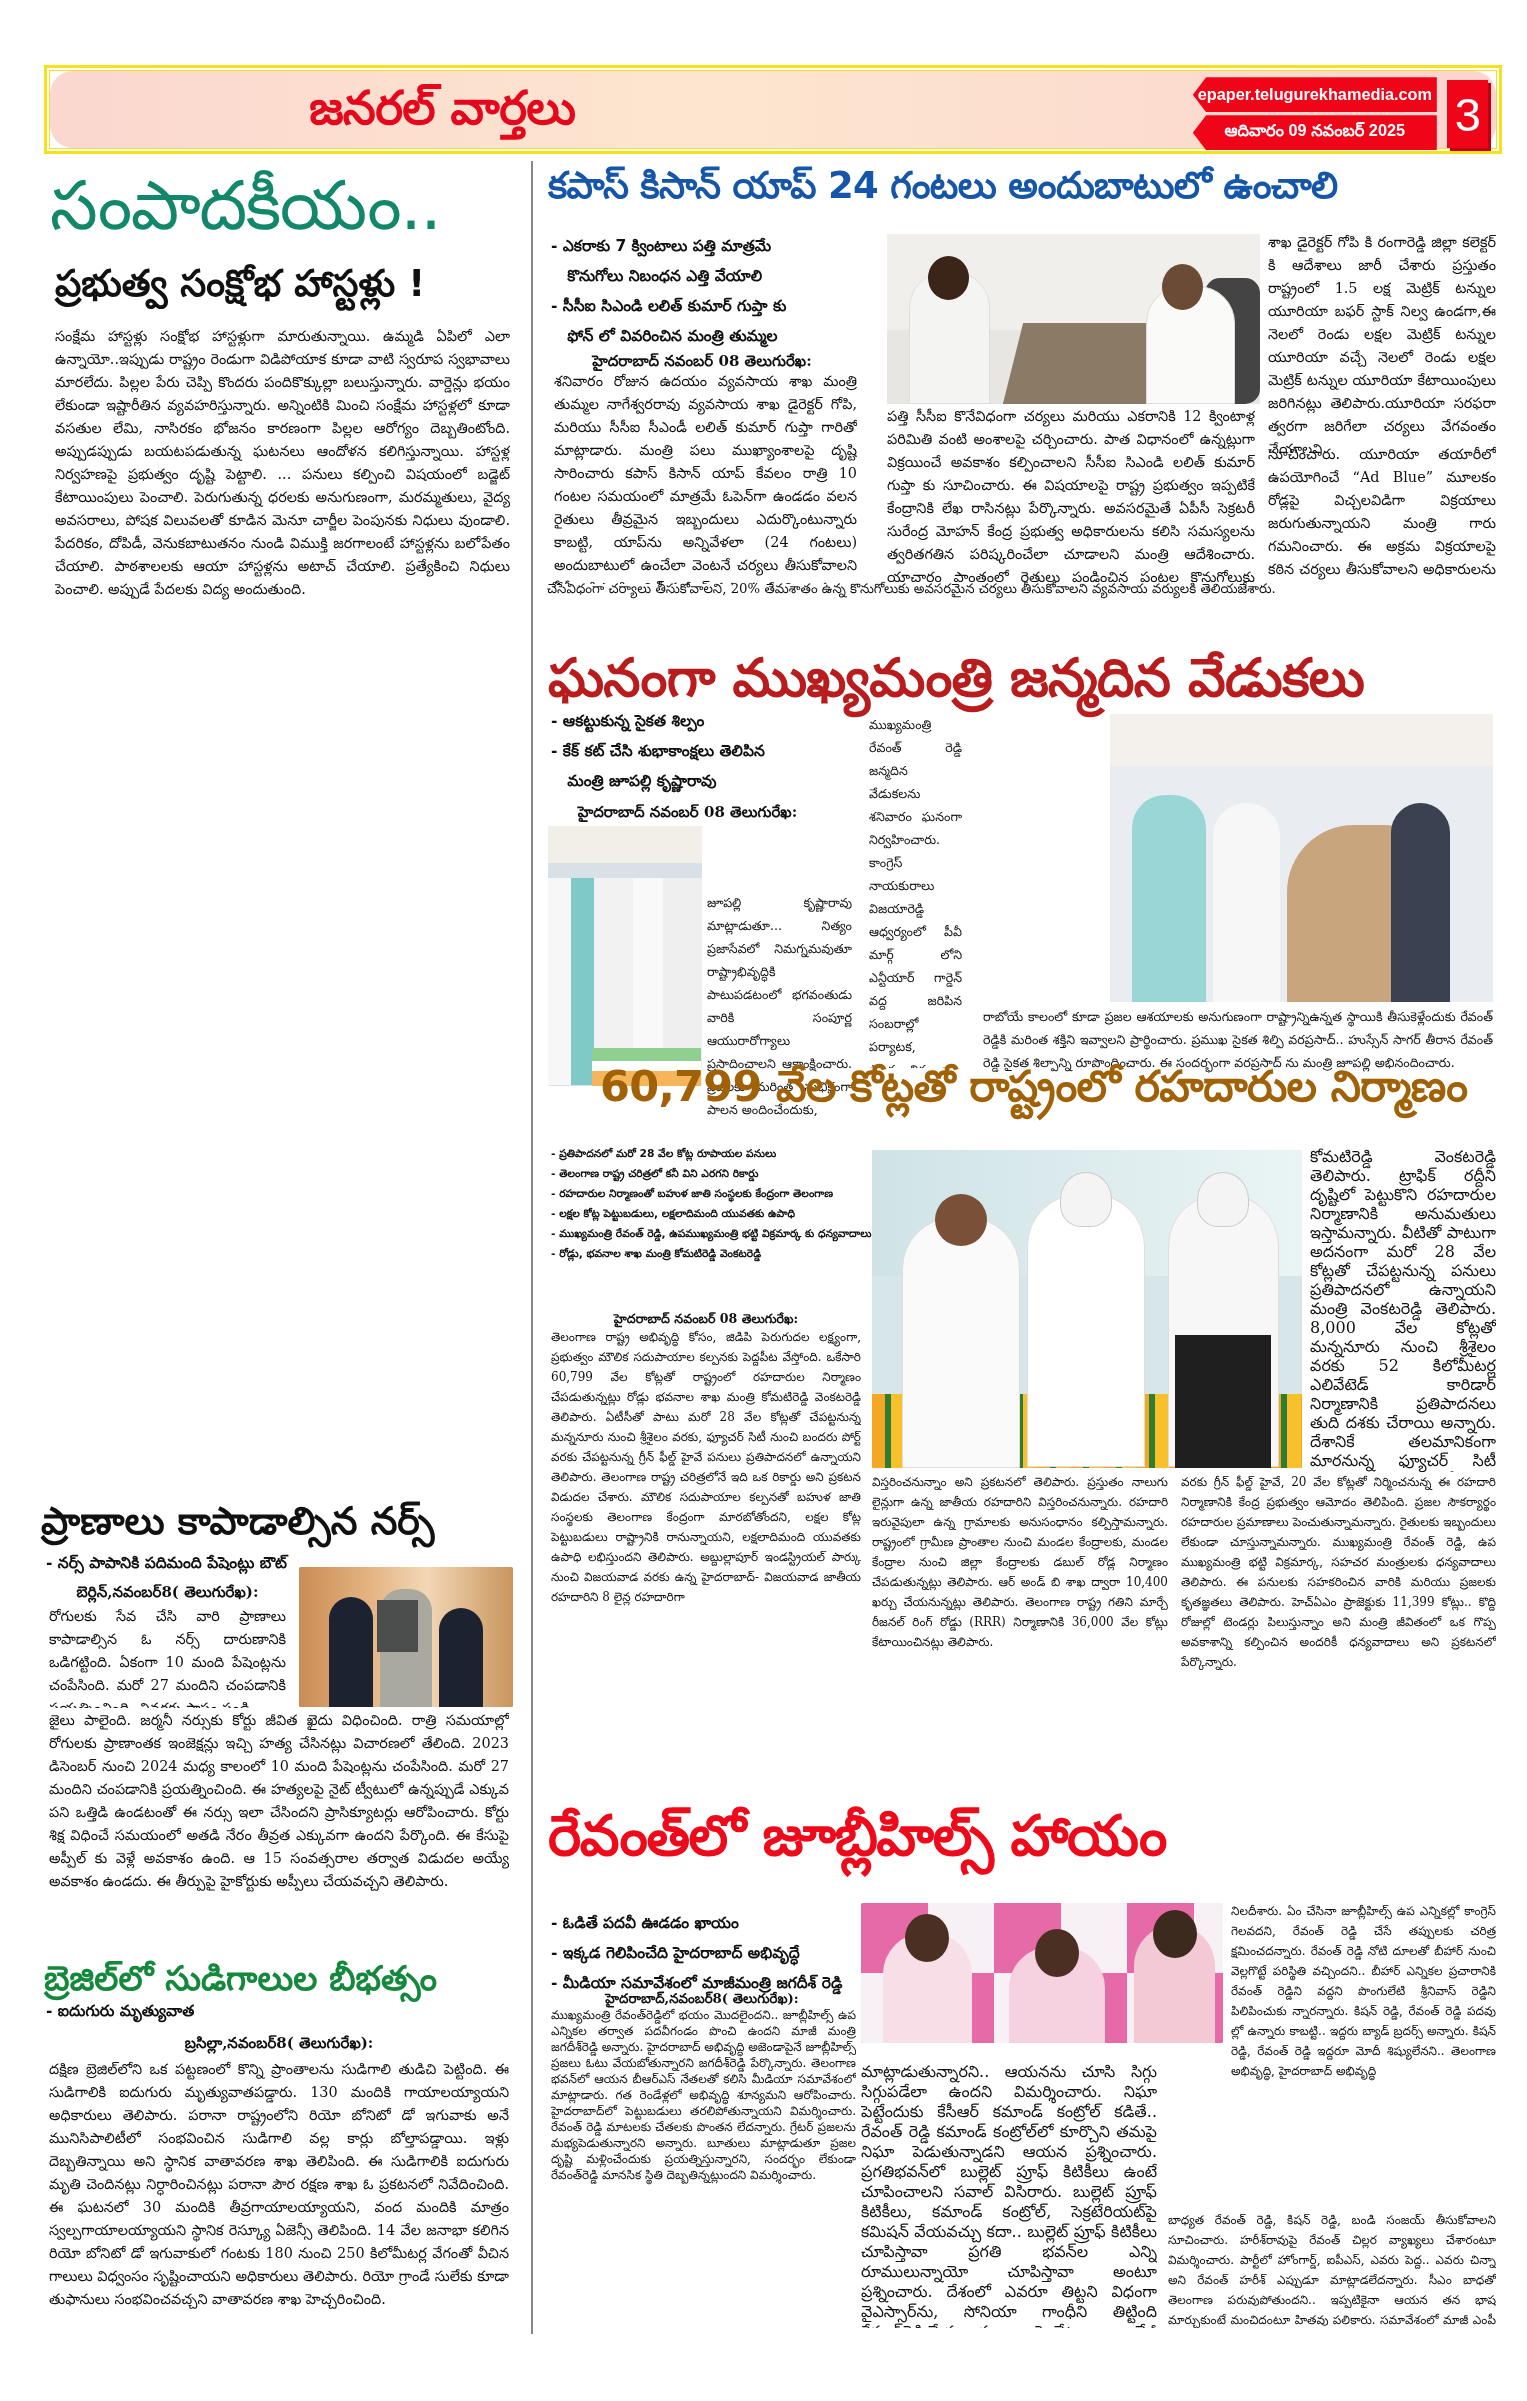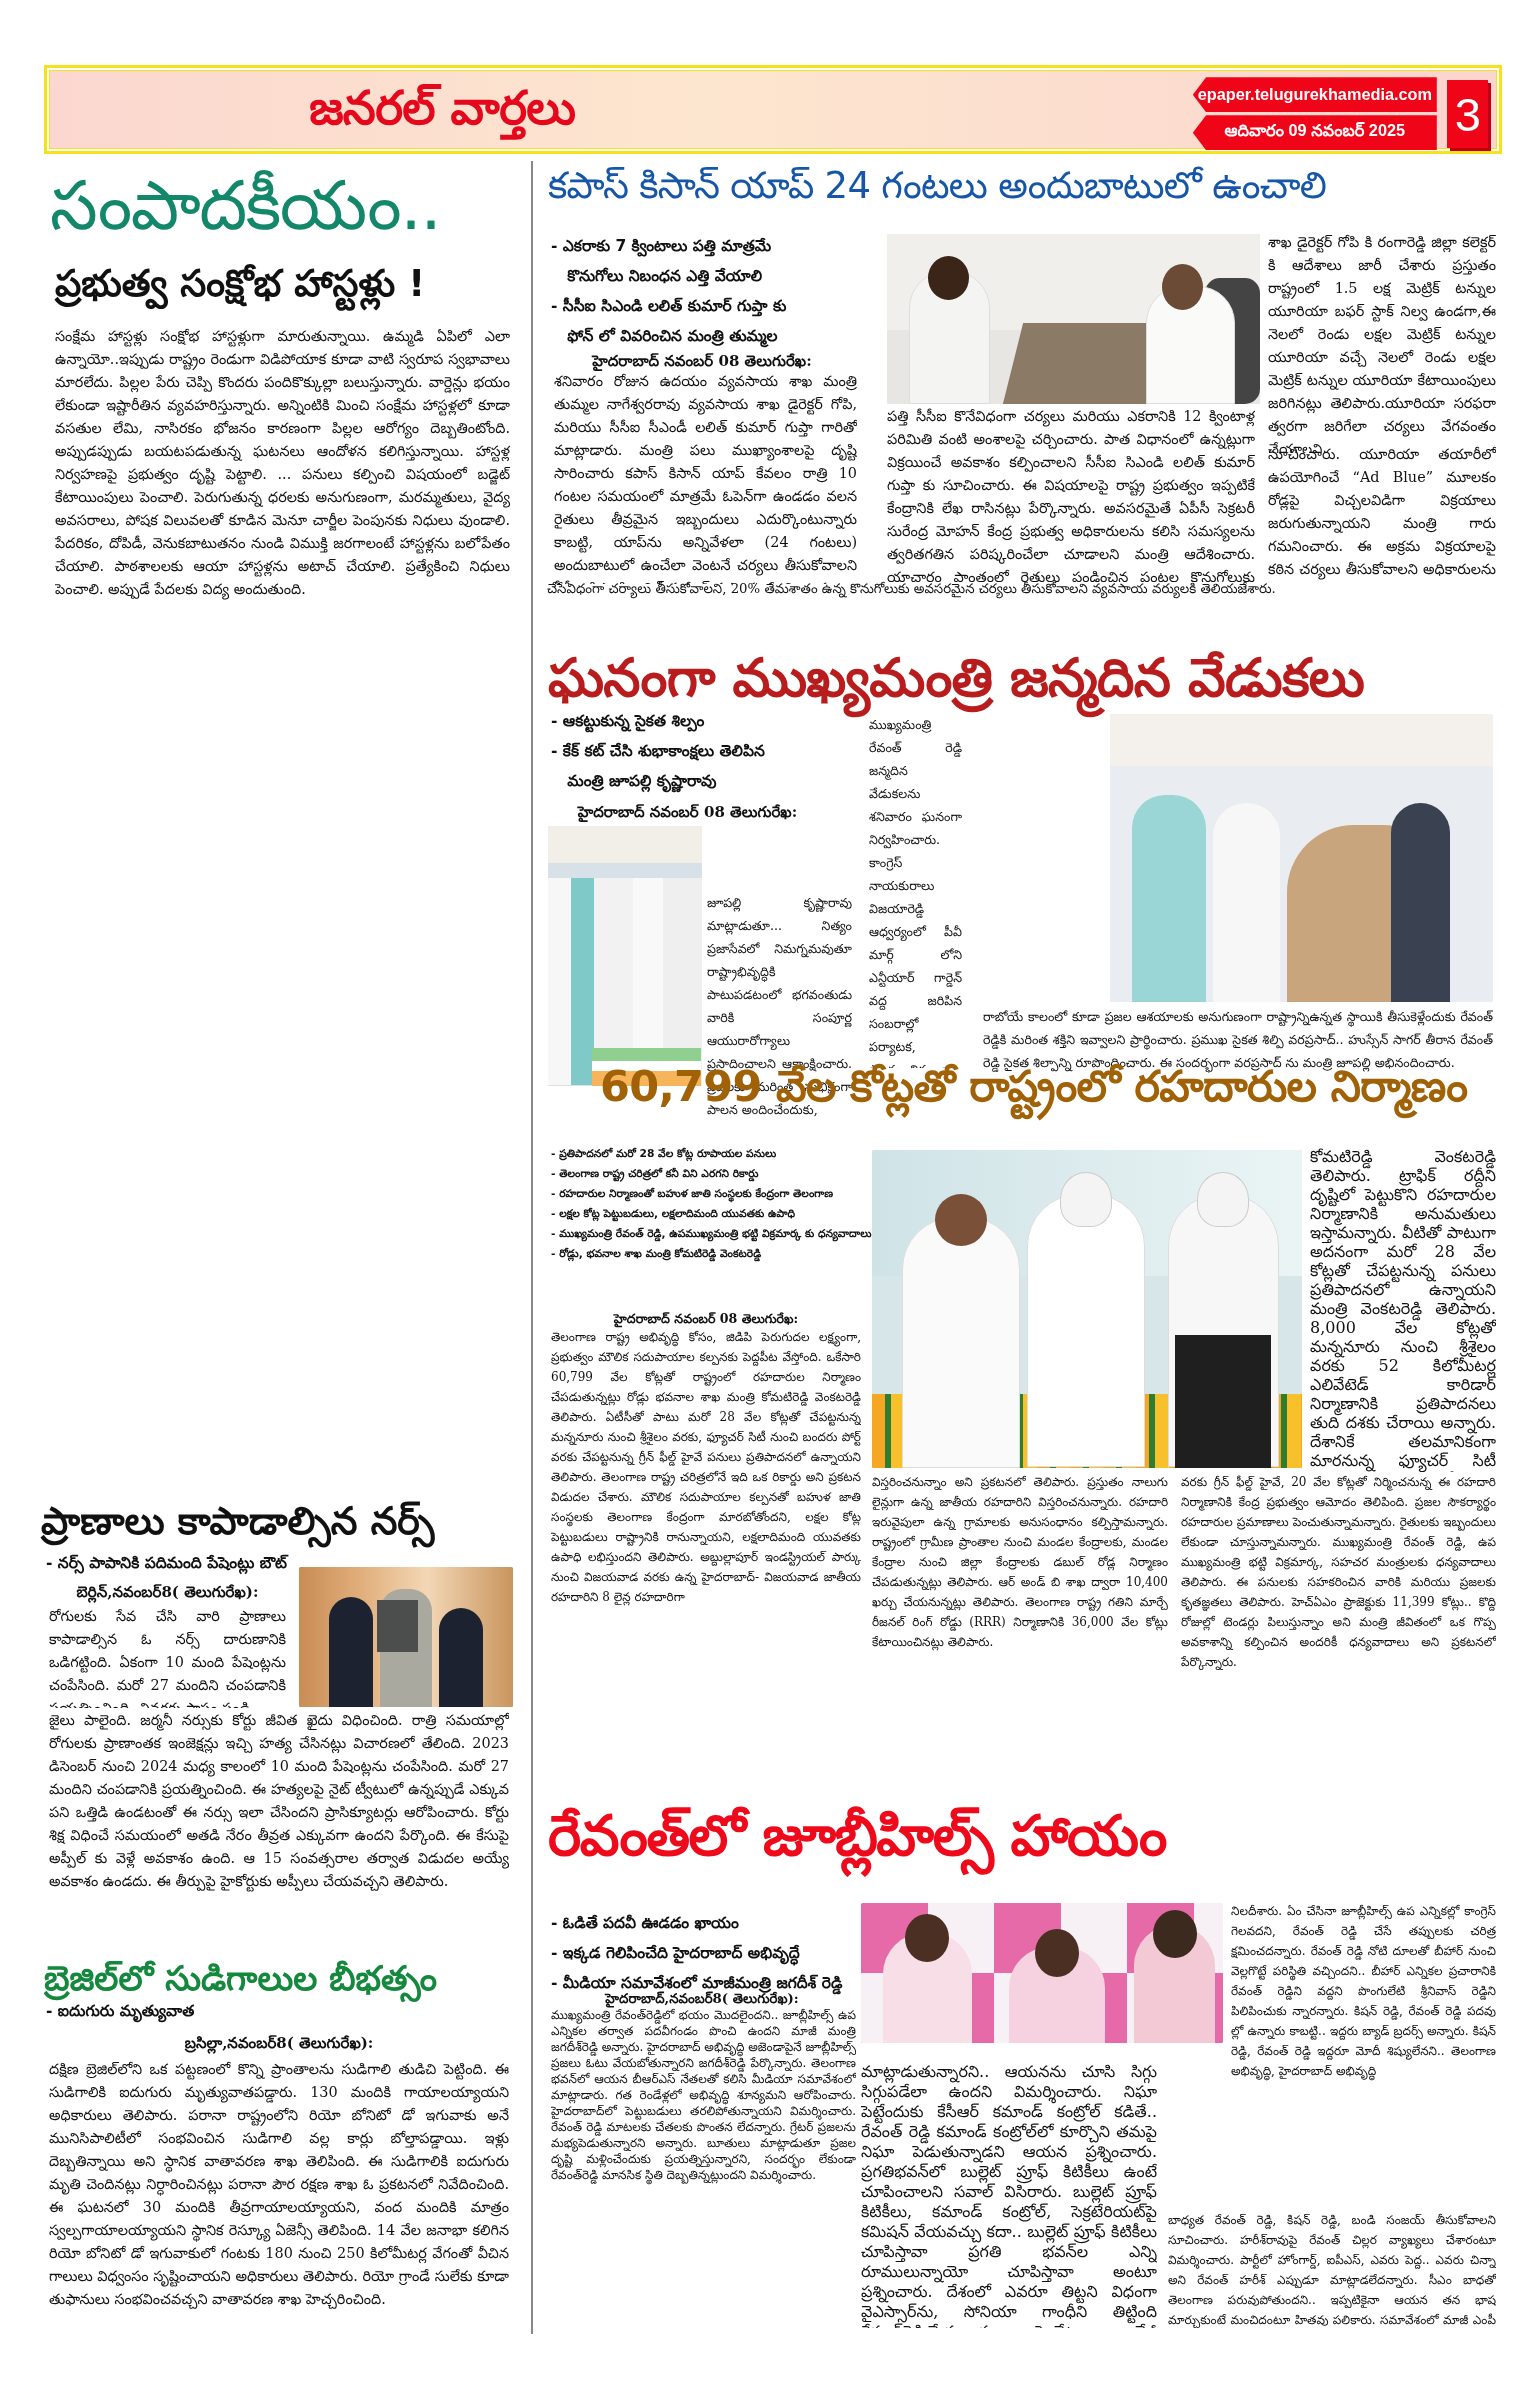--- a/index.html
+++ b/index.html
@@ -9,21 +9,21 @@
   
   .masthead { position: absolute; left: 44px; top: 65px; width: 1458px; height: 89px;
     border: 3.7px solid #f5e21a; background: #fff; padding: 2.2px; }
   .masthead-inner { position: relative; width: 100%; height: 100%; display: flex; border: 1.5px solid #f5e21a; }
   .logo-box { width: 240px; height: 100%; background: #e8e50a; display: flex; flex-direction: column;
     align-items: center; justify-content: center; }
   .logo-text { font-family: "DejaVu Sans", sans-serif; font-weight: bold; font-size: 43px; color: #1a3fd8;
     text-shadow: 1.5px 1.5px 0 #0a1a70; line-height: 1; letter-spacing: -1.5px; }
   .logo-underline { width: 207px; height: 6.7px; background: #1a3fd8; margin-top: 4.4px; border-bottom: 2.2px solid #0a1a70; }
   .banner { flex: 1; height: 100%; background: linear-gradient(90deg, #fbd7cf 0%, #fde6cf 45%, #fbd5cf 100%);
-    position: relative; display: flex; align-items: center; }
+    position: relative; display: flex; align-items: center; border-radius: 23px; }
   .banner-title { position: absolute; left: 259px; top: 9px; font-weight: bold; font-size: 47px; color: #e5071b;
     letter-spacing: -0.7px; }
   .tag { position: absolute; right: 59px; width: 244px; height: 35px; background: #f00418; color: #fff;
     font-family: "Liberation Sans", sans-serif; font-size: 16.3px; display: flex; align-items: center;
     justify-content: center; clip-path: polygon(13.3px 0, 100% 0, 100% 100%, 13.3px 100%, 0 50%); font-weight: bold; }
   .tag-url { top: 6px; }
   .tag-date { top: 44px; }
   .page-num { position: absolute; right: 7.4px; top: 9px; width: 41px; height: 68px; background: #f00418;
     color: #fff; font-family: "Liberation Sans", sans-serif; font-size: 47px; display: flex; align-items: center;
     justify-content: center; box-shadow: 3px 3px 0 #c00010; }
@@ -56,21 +56,21 @@
   .nurse-photo .p2 { position: absolute; left: 81px; top: 22px; width: 52px; height: 118px; background: #a9a9a0; border-radius: 22px 22px 0 0; }
   .nurse-photo .p2b { position: absolute; left: 78px; top: 33px; width: 41px; height: 52px; background: #4b4e4c; }
   .nurse-photo .p3 { position: absolute; left: 140px; top: 41px; width: 44px; height: 100px; background: #1d2230; border-radius: 22px 22px 0 0; }
 
   .brazil-title { position: absolute; left: 44px; top: 1940px; font-weight: bold; font-size: 34px; color: #14883c; }
   .brazil-sub { position: absolute; left: 46px; top: 1996px; }
   .brazil-dateline { position: absolute; left: 49px; top: 2031px; width: 460px; }
   .brazil-body { position: absolute; left: 49px; top: 2058px; width: 460px; height: 281px; overflow: hidden; }
 
   
-  .kapas-title { position: absolute; left: 548px; top: 164px; font-weight: normal; font-size: 37px; color: #1556a8; letter-spacing: -0.7px; }
+  .kapas-title { position: absolute; left: 548px; top: 164px; font-weight: bold; font-size: 37px; color: #1556a8; letter-spacing: -0.7px; }
   .kapas-subs { position: absolute; left: 551px; top: 231px; }
   .kapas-dateline { position: absolute; left: 547px; top: 349px; width: 310px; }
   .kapas-body1 { position: absolute; left: 554px; top: 370px; width: 303px; height: 214px; overflow: hidden; }
   .kapas-photo { left: 887px; top: 234px; width: 373px; height: 170px; background: #e8e6e2; }
   .kapas-photo .wall { position: absolute; left: 0; top: 0; width: 100%; height: 96px; background: #f0efec; }
   .kapas-photo .desk { position: absolute; left: 126px; top: 89px; width: 222px; height: 81px; background: #8a7a66;
     transform: skewX(-14deg); }
   .kapas-photo .man1 { position: absolute; left: 22px; top: 37px; width: 81px; height: 133px; background: #f4f4f2; border-radius: 37px 37px 0 0; border: 1.5px solid #ddd; }
   .kapas-photo .head1 { position: absolute; left: 41px; top: 22px; width: 41px; height: 44px; background: #3a2518; border-radius: 50%; }
   .kapas-photo .man2 { position: absolute; left: 259px; top: 52px; width: 89px; height: 118px; background: #fafaf8; border-radius: 37px 37px 0 0; border: 1.5px solid #ddd; }

